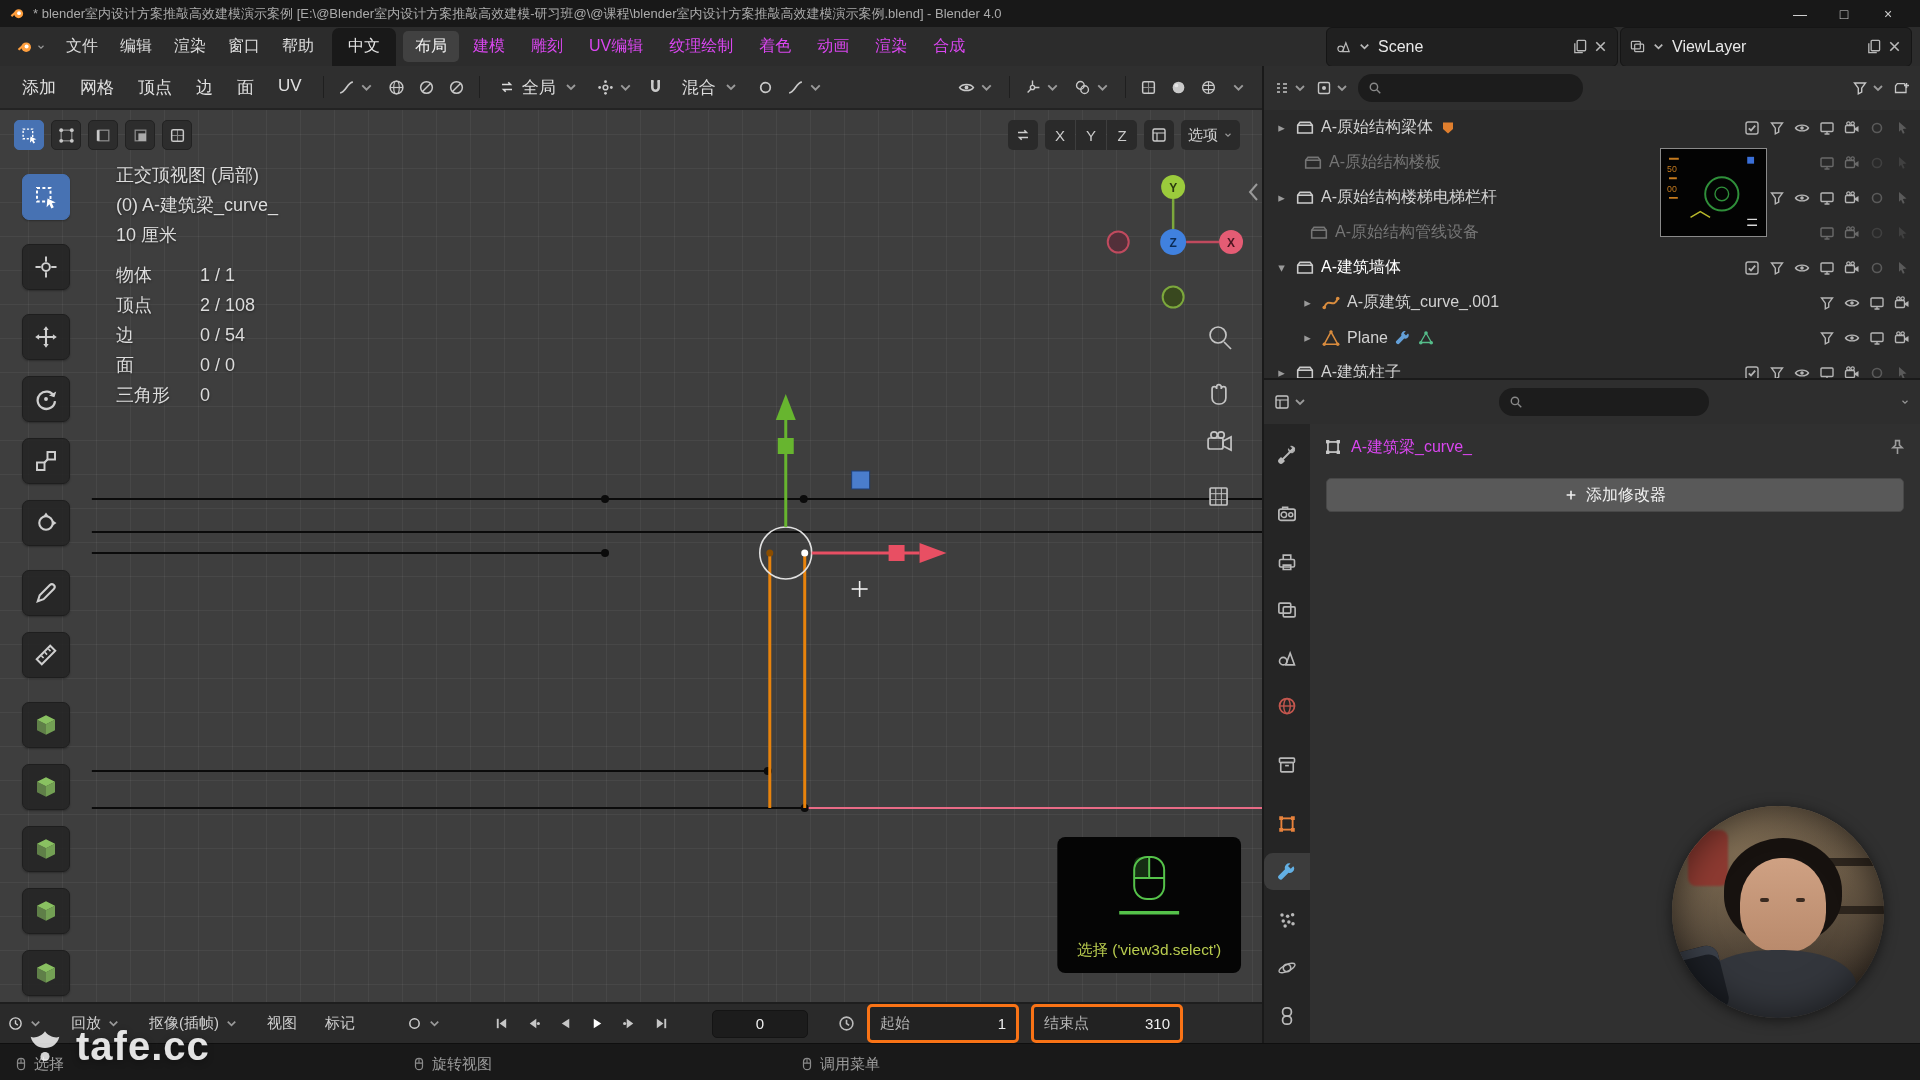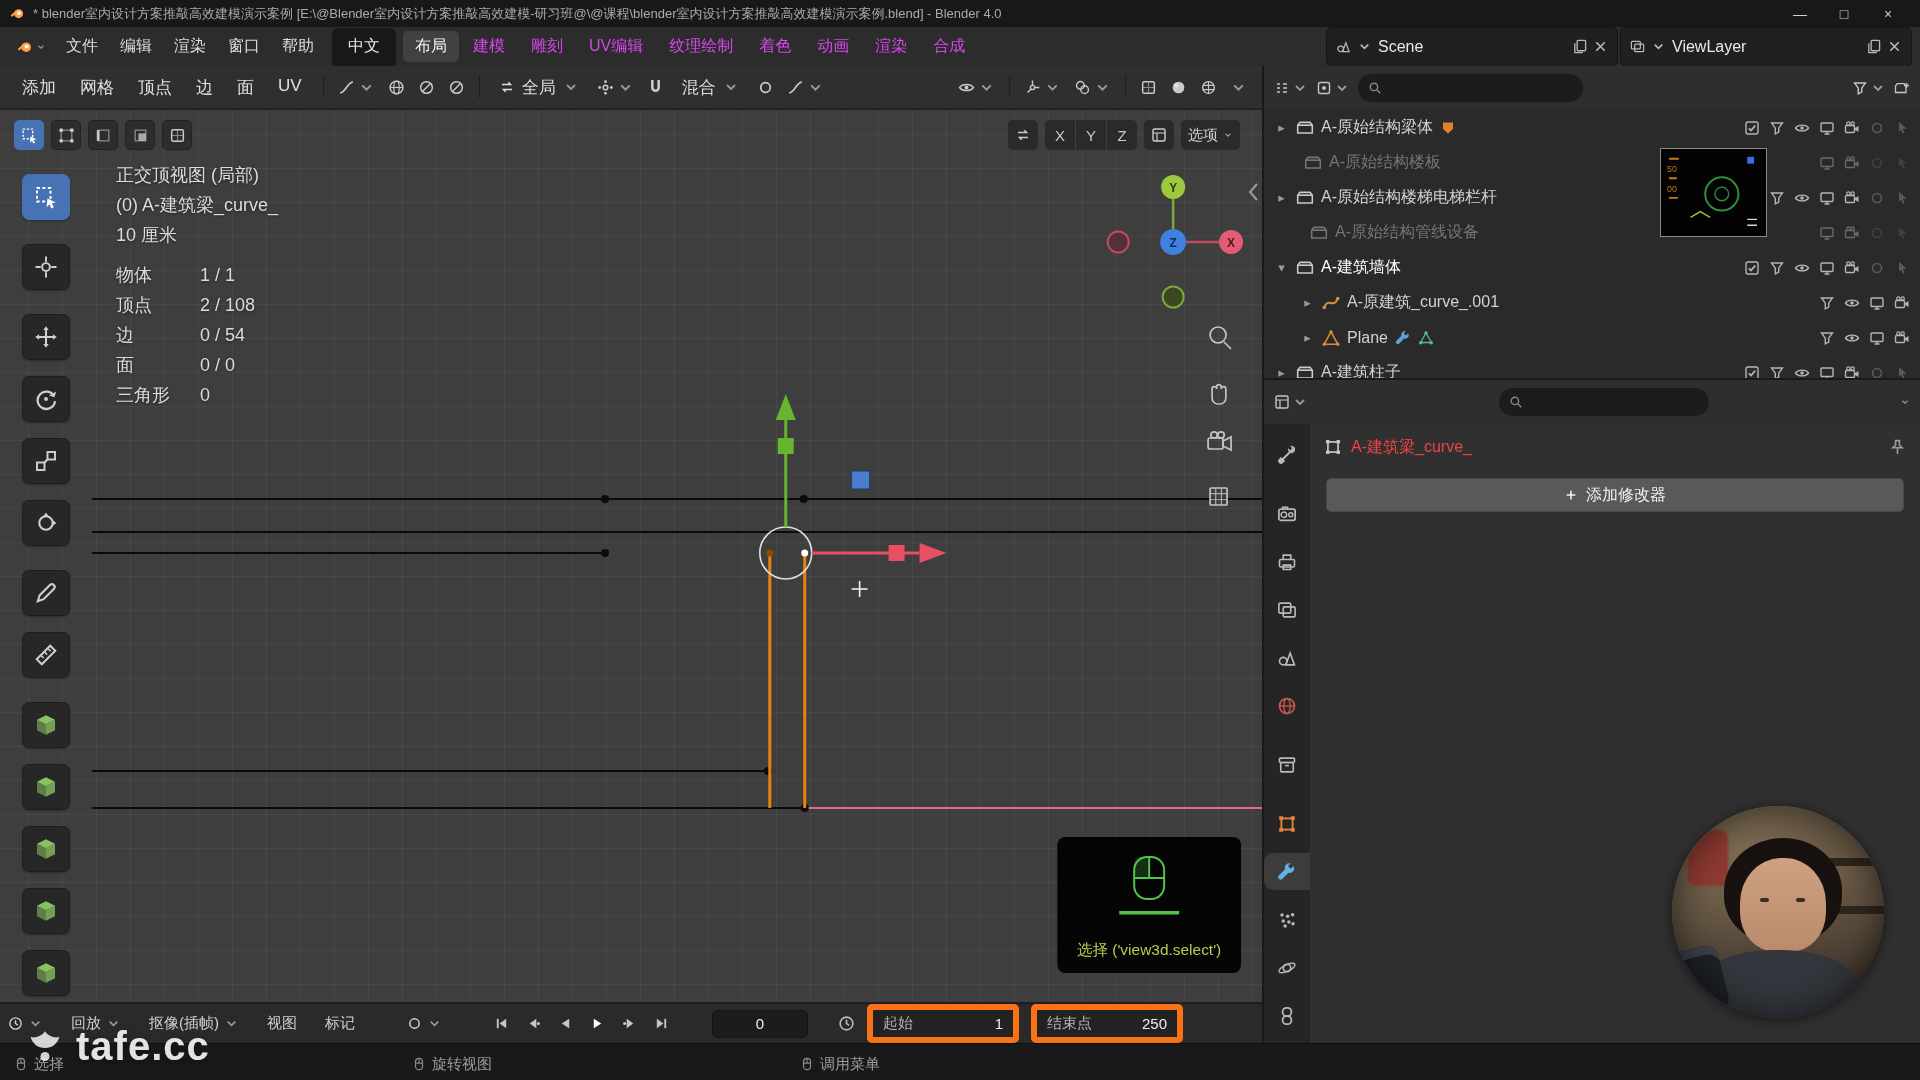--- a/index.html
+++ b/index.html
@@ -89,21 +89,21 @@
             align-items:center;padding:0 0;gap:12px;font-size:15px;color:#d0d0d0}
   .tl-menu{display:flex;align-items:center;gap:5px;padding:4px 8px;border-radius:4px}
   .tl-menu .ic{width:15px;height:15px}
   .transport{display:flex;align-items:center;gap:6px;margin-left:26px}
   .tr-btn{width:26px;height:26px;display:flex;align-items:center;justify-content:center;color:#c6c6c6;border-radius:4px}
   .tr-btn.play{color:#fff}
   .tr-btn .ic{width:15px;height:15px}
   .frame-field{width:96px;height:28px;background:#1c1c1c;border:1px solid #141414;border-radius:5px;
                display:flex;align-items:center;justify-content:center;color:#f0f0f0;margin-left:26px}
   .tl-clock{margin-left:18px;color:#bbb;width:17px;height:17px}
-  .range-field{height:39px;background:#222;border:6px solid #f97316;border-radius:5px;display:flex;
+  .range-field{height:39px;background:#222;border:3px solid #f97316;border-radius:5px;display:flex;
                align-items:center;padding:0 10px;gap:8px;width:152px}
   .range-field .lab{color:#b5b5b5}
   .range-field .val{margin-left:auto;color:#eee}
 
   
   .rightcol{flex:1;display:flex;flex-direction:column;background:#2b2b2b}
   .outliner{height:314px;position:relative;border-bottom:2px solid #1a1a1a;overflow:hidden;background:#2a2a2a}
   .ol-header{height:44px;display:flex;align-items:center;gap:8px;padding:0 10px;background:#2e2e2e}
   .ol-hicon{display:flex;align-items:center;gap:2px;color:#c5c5c5}
   .ol-hicon .ic{width:16px;height:16px}
@@ -133,21 +133,21 @@
   
   .props{flex:1;display:flex;flex-direction:column;background:#2e2e2e}
   .pr-header{height:44px;display:flex;align-items:center;gap:8px;padding:0 10px;background:#2e2e2e}
   .pr-body{flex:1;display:flex}
   .ptabs{width:46px;background:#252525;padding-top:12px;display:flex;flex-direction:column;align-items:center;gap:11px}
   .ptab{width:46px;height:37px;display:flex;align-items:center;justify-content:center;color:#b9b9b9;flex:0 0 auto}
   .ptab.grp{margin-top:11px}
   .ptab.active{background:#3c3c3c;border-radius:9px 0 0 9px;color:#63b0e4}
   .ptic{width:20px;height:20px}
   .pr-content{flex:1;background:#303030;display:flex;flex-direction:column}
-  .breadcrumb{height:46px;display:flex;align-items:center;gap:9px;padding:0 14px;font-size:16px;color:#ef4444}
+  .breadcrumb{height:46px;display:flex;align-items:center;gap:9px;padding:0 14px;font-size:16px;color:#d946ef}
   .bc-icon{width:18px;height:18px;color:#c9c9c9}
   .bc-pin{margin-left:auto;width:17px;height:17px;color:#9c9c9c}
   .addmod{margin:8px 16px;height:34px;background:#595959;border:1px solid #484848;border-radius:5px;
           display:flex;align-items:center;justify-content:center;gap:8px;color:#f1f1f1;font-size:16px;flex:0 0 auto}
   .addmod .ic{width:14px;height:14px}
 
   
   .statusbar{height:37px;background:#191919;border-top:1px solid #0f0f0f;position:relative;
              font-size:15px;color:#9c9c9c}
   .sb-item{position:absolute;top:2px;height:100%;display:flex;align-items:center;gap:6px}
@@ -979,21 +979,21 @@
           </div>
         <svg class="tl-clock">
             <use href="#sym-clock"></use>
           </svg>
         <div class="range-field">
           <span class="lab">起始</span>
           <span class="val">1</span>
         </div>
         <div class="range-field">
           <span class="lab">结束点</span>
-          <span class="val">250</span>
+          <span class="val">310</span>
         </div>
       </div>
     </div>
 
     <div class="rightcol">
       <div class="outliner">
         <div class="ol-header">
           <div class="ol-hicon">
               <svg class="ic">
                 <use href="#sym-tree"></use>

